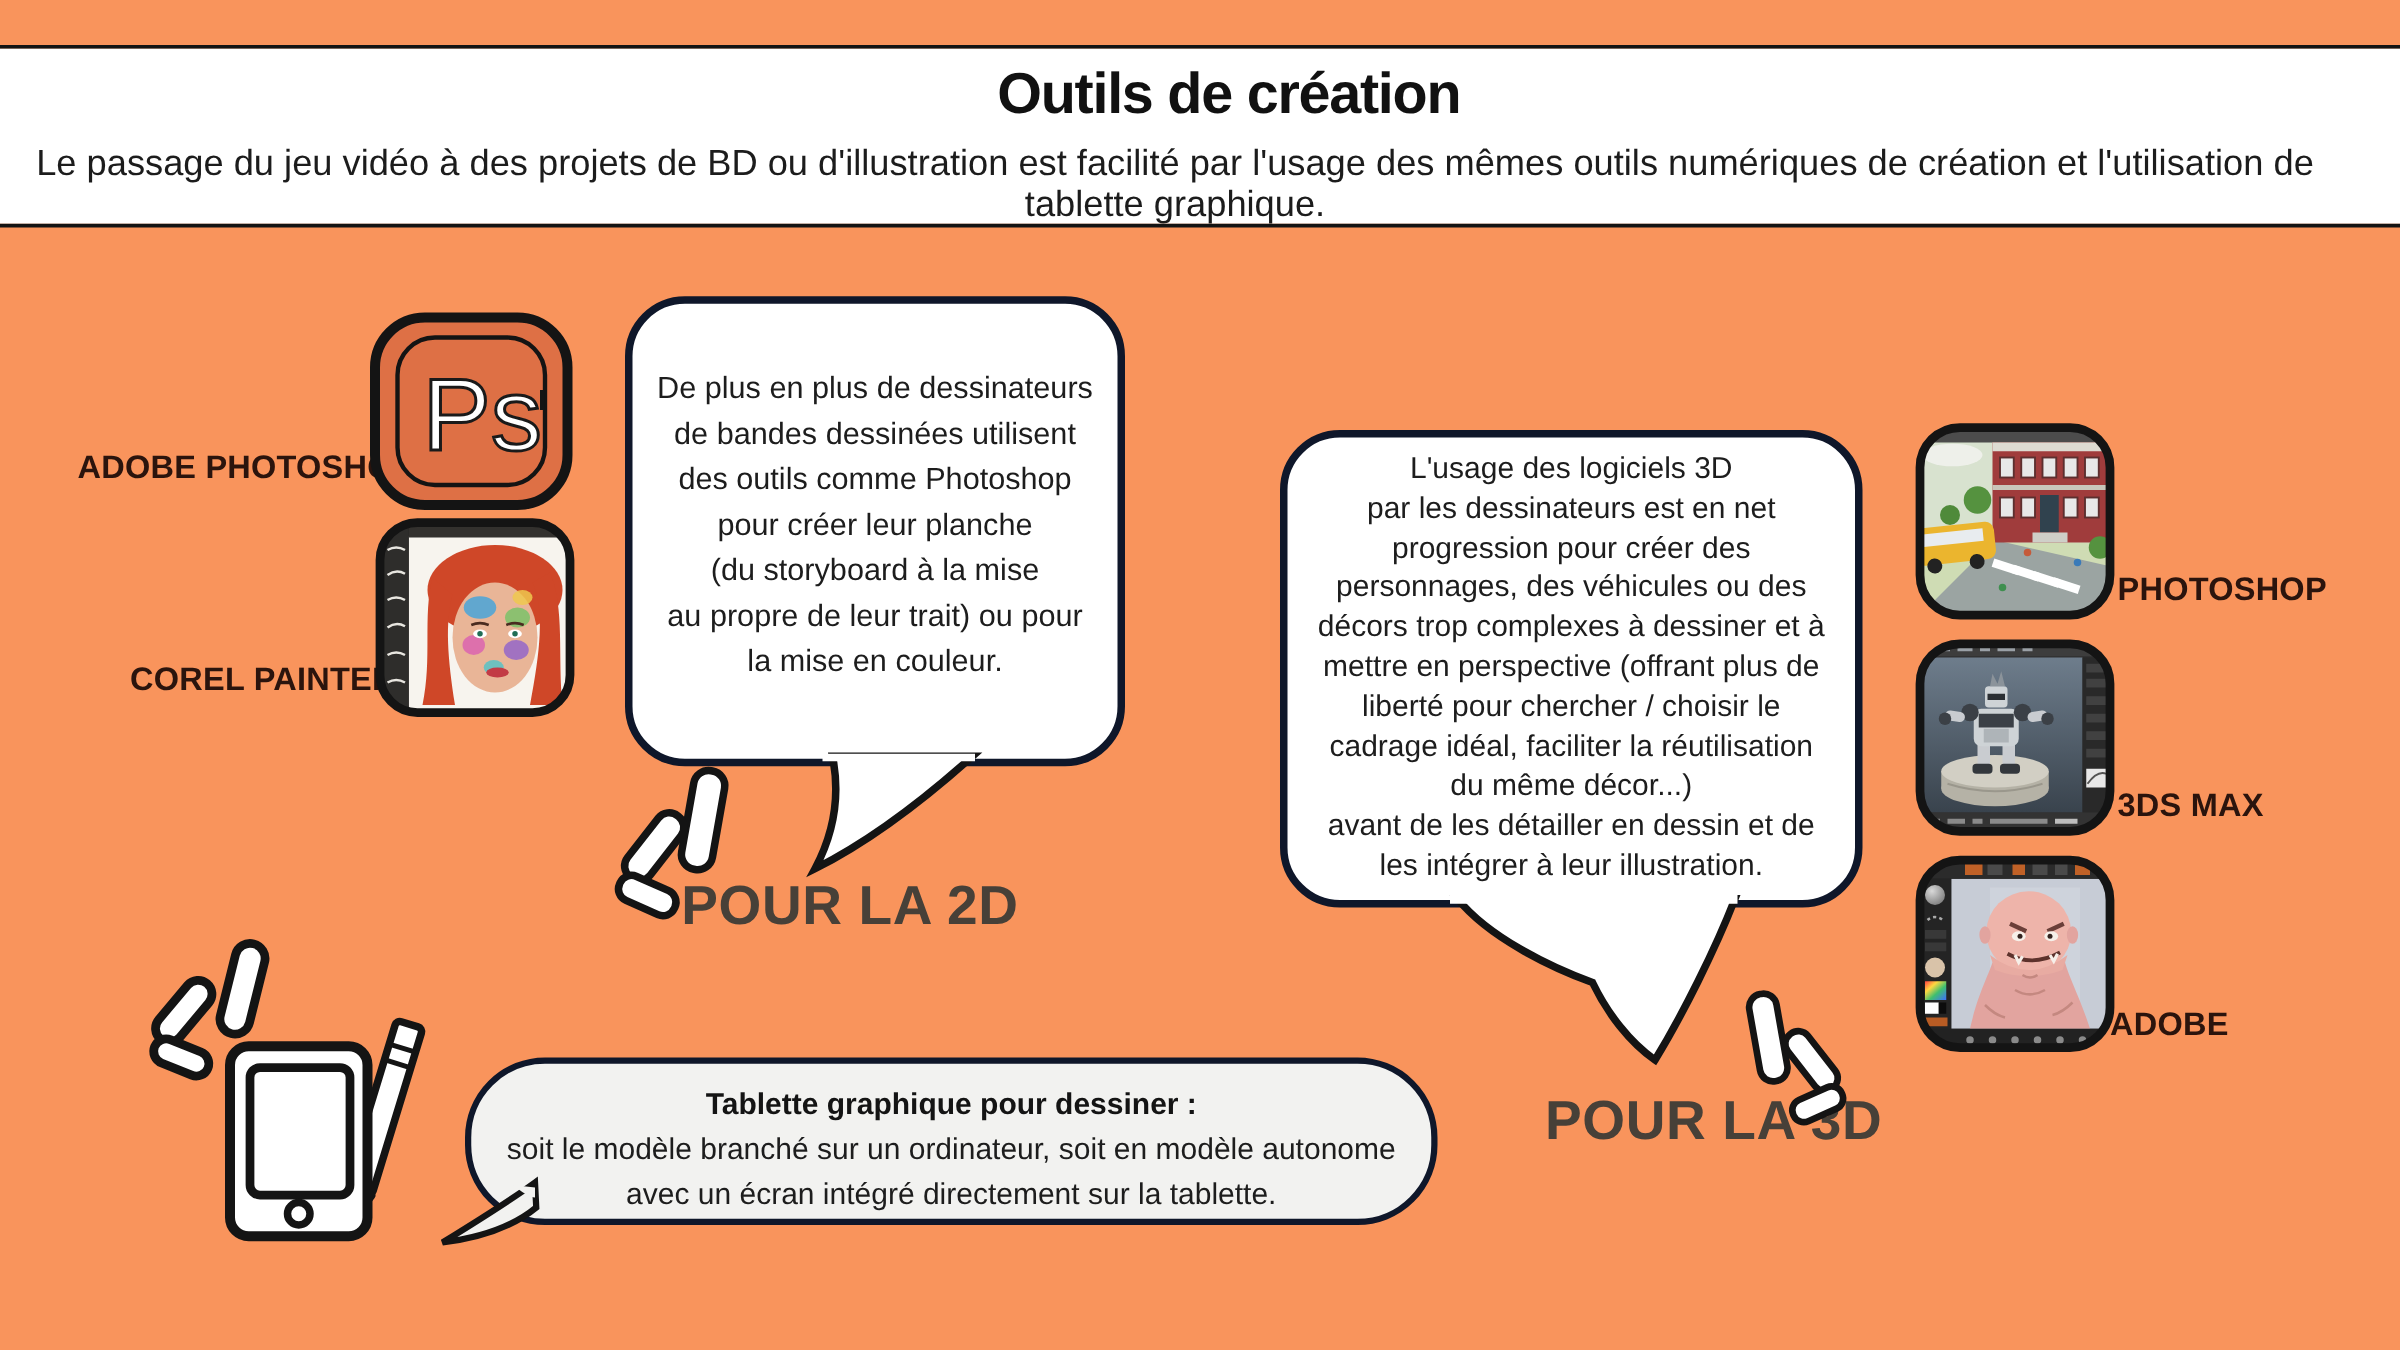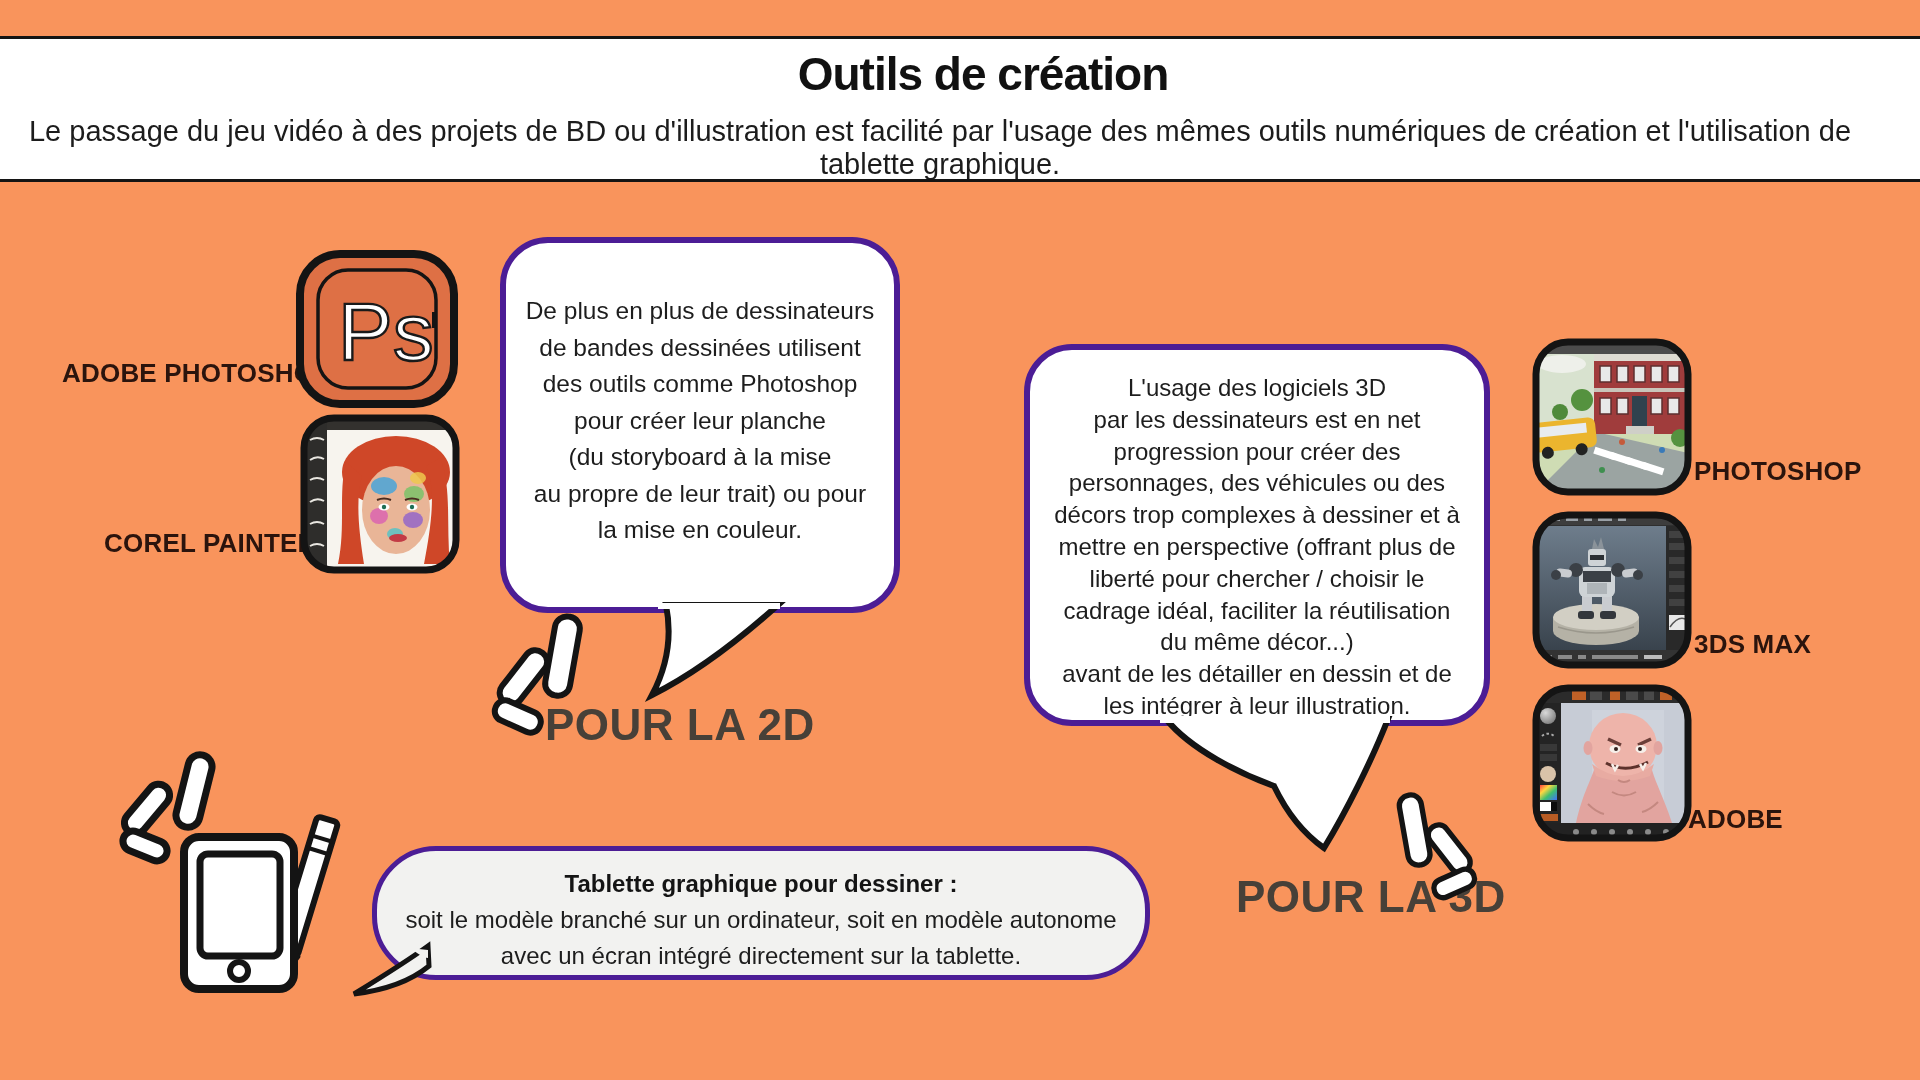--- a/index.html
+++ b/index.html
@@ -9,29 +9,29 @@
   .hline{position:absolute;left:0;width:1920px;height:3px;background:#141414;}
   #header-band{position:absolute;left:0;top:39px;width:1920px;height:140px;background:#FFFFFF;}
   #page-title{position:absolute;left:0;top:8px;width:1870px;text-align:center;
     font-size:46px;font-weight:800;letter-spacing:-1px;color:#111111;margin-left:48px;}
   #page-subtitle{position:absolute;left:0;top:76px;width:1880px;text-align:center;
     font-size:29px;color:#1c1c1c;}
 
   .tool-label{position:absolute;font-size:26px;font-weight:700;color:#2B140D;letter-spacing:0.2px;white-space:nowrap;}
   .pour-label{position:absolute;font-size:44px;font-weight:700;color:#474038;letter-spacing:0.5px;white-space:nowrap;}
 
-  .bubble{position:absolute;background:#FFFFFF;border:6px solid #4c1d95;border-radius:48px;box-sizing:border-box;}
+  .bubble{position:absolute;background:#FFFFFF;border:6px solid #0f172a;border-radius:48px;box-sizing:border-box;}
   .bubble-text{width:100%;height:100%;text-align:center;color:#1d1d1d;}
   .preline{white-space:pre-line;}
 
   #bubble-2d{left:500px;top:237px;width:400px;height:376px;}
   #bubble-2d .bubble-text{padding-top:50px;font-size:24.5px;line-height:36.5px;}
 
   #bubble-3d{left:1024px;top:344px;width:466px;height:382px;}
-  #bubble-3d .bubble-text{padding-top:22px;font-size:24px;line-height:31.8px;}
+  #bubble-3d .bubble-text{padding-top:9px;font-size:24px;line-height:31.8px;}
 
   #bubble-tablet{left:372px;top:846px;width:778px;height:134px;background:#F2F2F0;border-width:5px;border-radius:64px;}
   #bubble-tablet .bubble-text{padding-top:15px;font-size:24px;line-height:36px;}
   #tablet-bubble-title{font-weight:700;font-size:24px;color:#141414;}
 
   .abs{position:absolute;}
   svg{display:block;overflow:visible;}
   .mirror{transform:scaleX(-1);}
 </style>
 </head>

